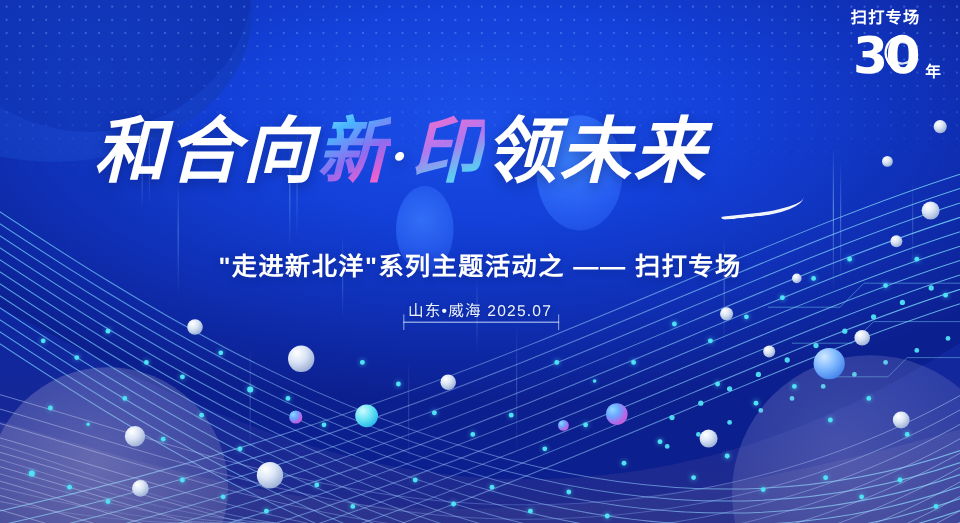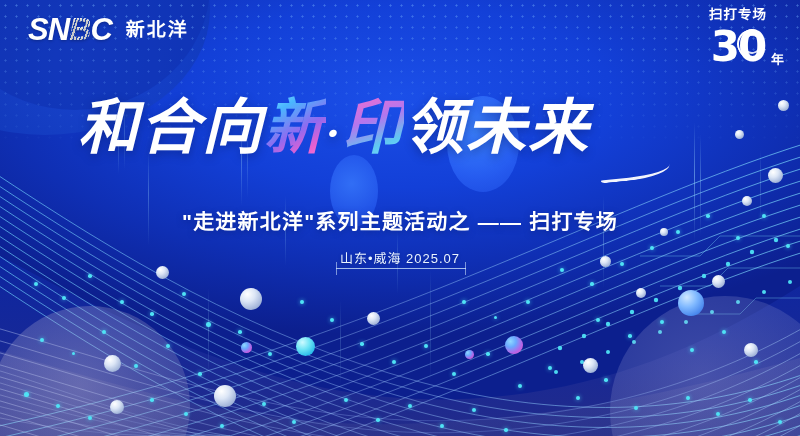--- a/index.html
+++ b/index.html
@@ -382,24 +382,20 @@
         <div class="pt" style="left: 504px; top: 428px; width: 3.6px; height: 3.6px;"></div>
         <div class="pt" style="left: 262px; top: 402px; width: 3.8px; height: 3.8px;"></div>
         <div class="pt" style="left: 292px; top: 420px; width: 4.2px; height: 4.2px;"></div>
         <div class="pt" style="left: 686px; top: 396px; width: 3.8px; height: 3.8px;"></div>
         <div class="pt" style="left: 716px; top: 412px; width: 4px; height: 4px;"></div>
         <div class="pt" style="left: 748px; top: 398px; width: 3.6px; height: 3.6px;"></div>
         <div class="pt" style="left: 778px; top: 420px; width: 4.2px; height: 4.2px;"></div>
       </div>
   </div>
 
-  <div class="brand">
-    <div class="snbc"><span>SN</span><span class="striped">B</span><span>C</span></div>
-    <div class="brand-cn">新北洋</div>
-  </div>
 
   <div class="anniv">
     <div class="anniv-top">扫打专场</div>
     <div class="anniv-num">
       <span class="n30">30</span>
       <span class="anniv-swirl"></span>
       <span class="anniv-swirl2"></span>
       <span class="anniv-year">年</span>
     </div>
   </div>

